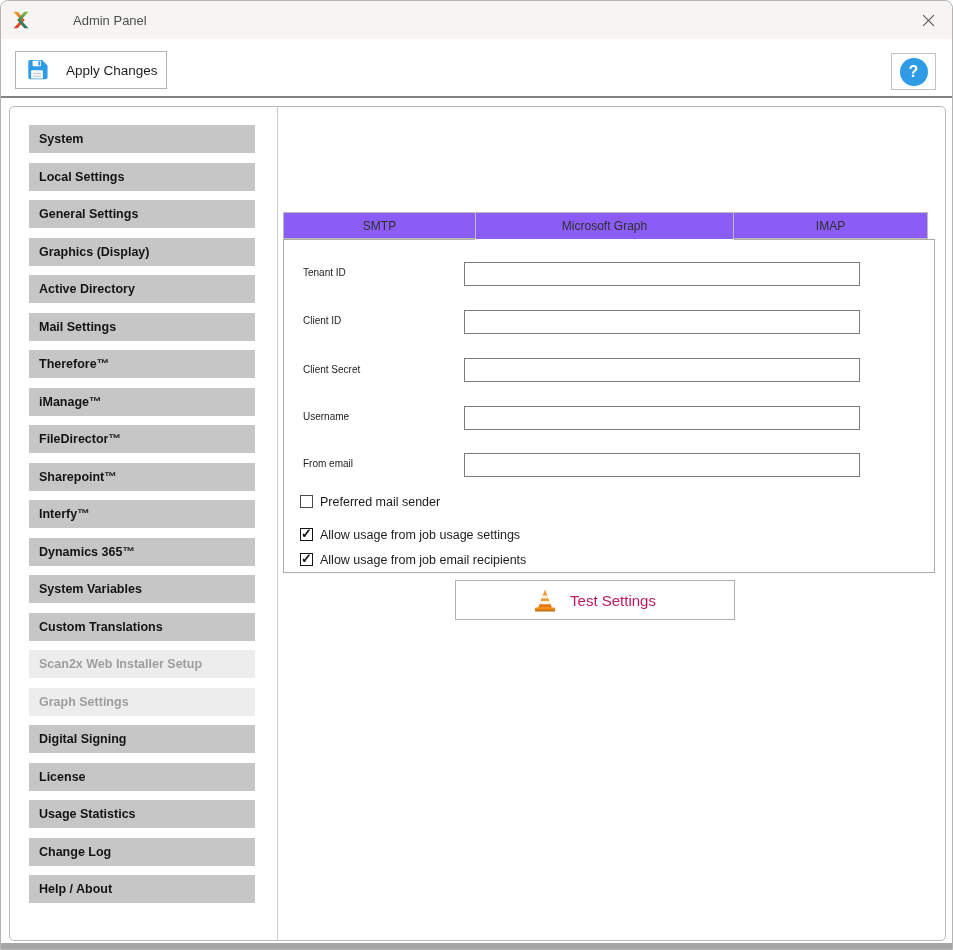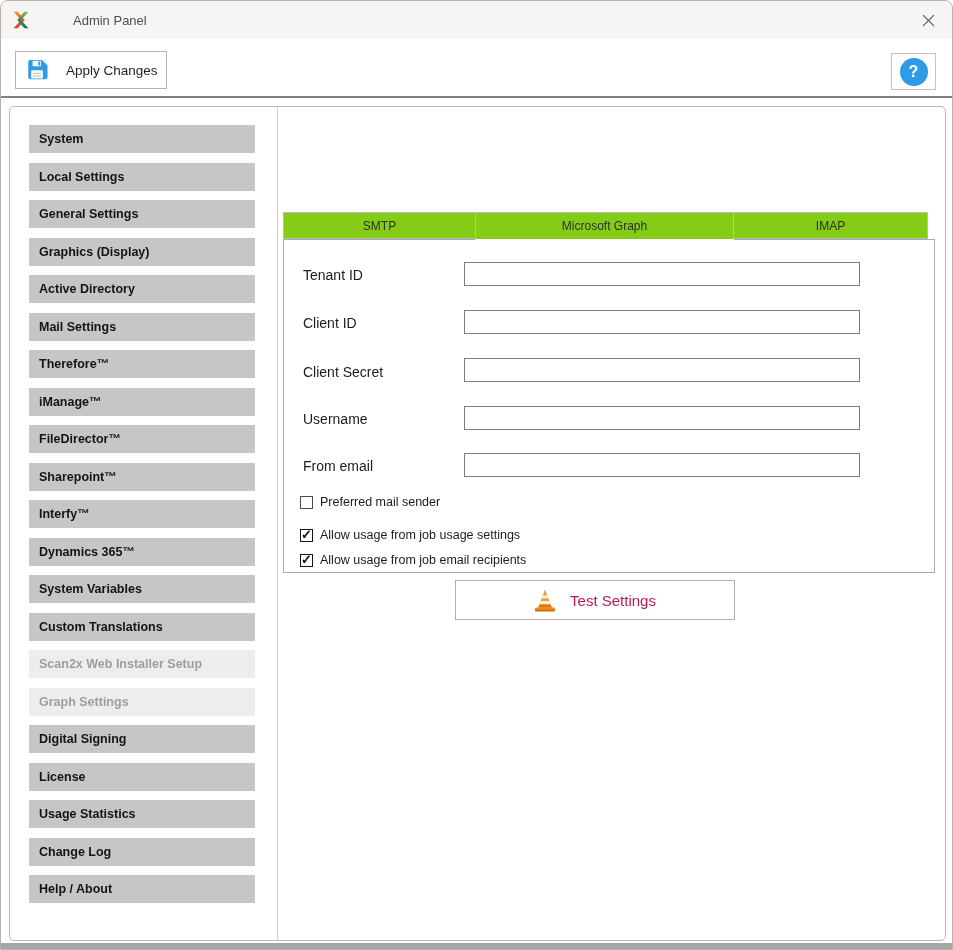--- a/index.html
+++ b/index.html
@@ -33,37 +33,37 @@
              border-right:1px solid #cfcfcf; padding-top:18px; }
   .side-item { width:226px; height:28px; margin:0 0 9.5px 19px; background:#c6c6c6;
                font-size:12.5px; font-weight:bold; color:#141414; line-height:28px;
                padding-left:10px; cursor:default; overflow:hidden; white-space:nowrap; }
   .side-item.disabled { background:#ededed; color:#9e9e9e; }
 
   .content { position:absolute; left:269px; top:0; right:0; bottom:0; }
 
   
   .tabstrip { position:absolute; left:4px; top:105px; display:flex; z-index:2; }
-  .tab { height:27px; background:#84cc16; border:1px solid #bcbcbc; margin-left:-1px;
+  .tab { height:27px; background:#8b5cf6; border:1px solid #bcbcbc; margin-left:-1px;
          font-size:12px; color:#2f2f2f; display:flex; align-items:center; justify-content:center; }
   .tab:first-child { margin-left:0; }
   .tab.t0 { width:193px; }
   .tab.t1 { width:259px; }
   .tab.t2 { width:195px; }
   .tab.selected { height:28px; border-bottom:1px solid #fff; z-index:3; }
 
   .tabpanel { position:absolute; left:4px; top:132px; width:652px; height:334px;
               border:1px solid #ababab; background:#fff; z-index:1; }
 
   .frow { position:absolute; left:0; width:100%; }
-  .frow label { position:absolute; left:19px; font-size:14px; color:#1c1c1c; }
+  .frow label { position:absolute; left:19px; font-size:10px; color:#1c1c1c; }
   .frow input { position:absolute; left:180px; width:396px; height:24px;
                 border:1px solid #7c7c7c; font-size:12px; padding:2px 6px; background:#fff; }
 
-  .cbrow { position:absolute; left:16px; display:flex; align-items:center; gap:7px; }
+  .cbrow { position:absolute; left:16px; display:flex; align-items:flex-start; gap:7px; }
   .checkbox { width:13px; height:13px; border:1px solid #4b4b4b; background:#fff; position:relative; flex:0 0 13px; }
   .checkbox.checked { border-color:#161616; }
   .checkbox.checked::after { content:"\2713"; position:absolute; left:0px; top:-3px;
                              font-size:13px; font-weight:bold; color:#111; }
   .cbrow span.lbl { font-size:12.5px; color:#1c1c1c; }
 
   .test-btn { position:absolute; left:176px; top:473px; width:280px; height:40px; background:#fff;
               border:1px solid #b0b0b0; display:flex; align-items:center; justify-content:center; gap:14px; }
   .test-btn span { font-size:15px; color:#be185d; }
 

